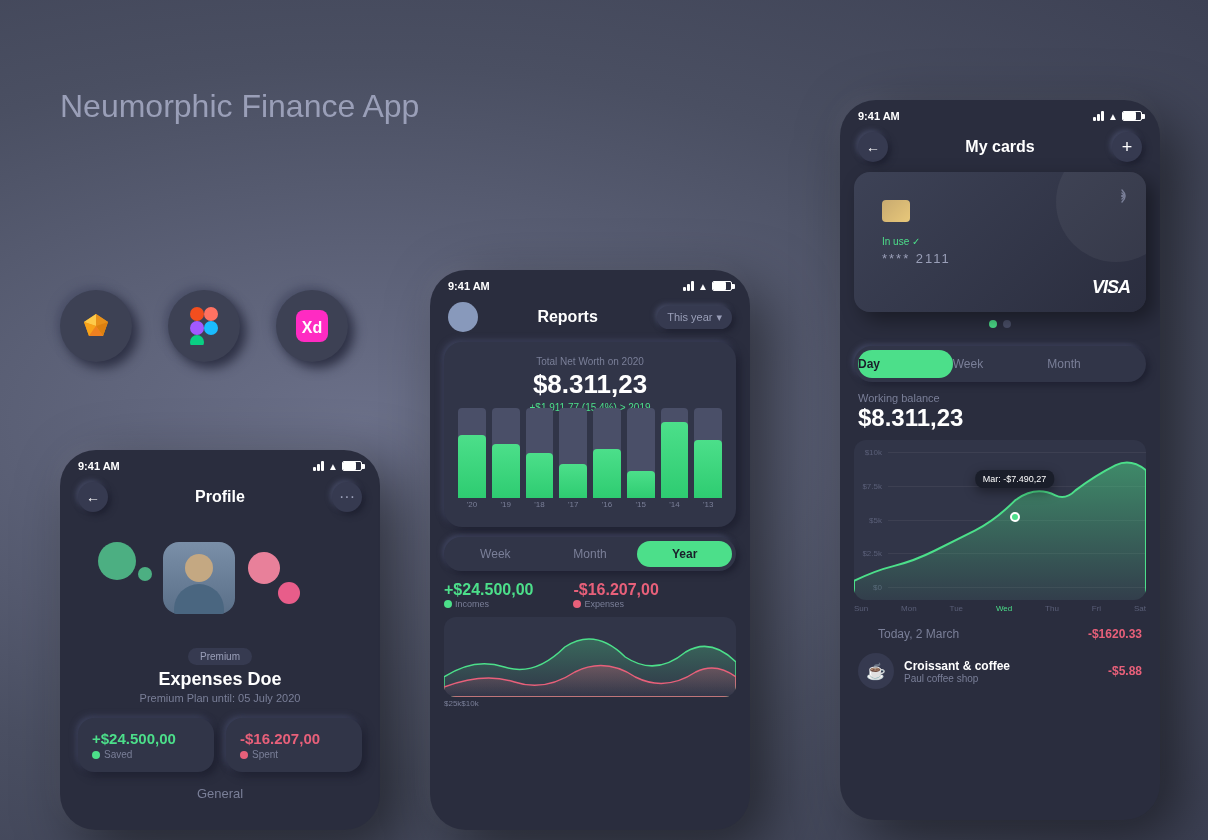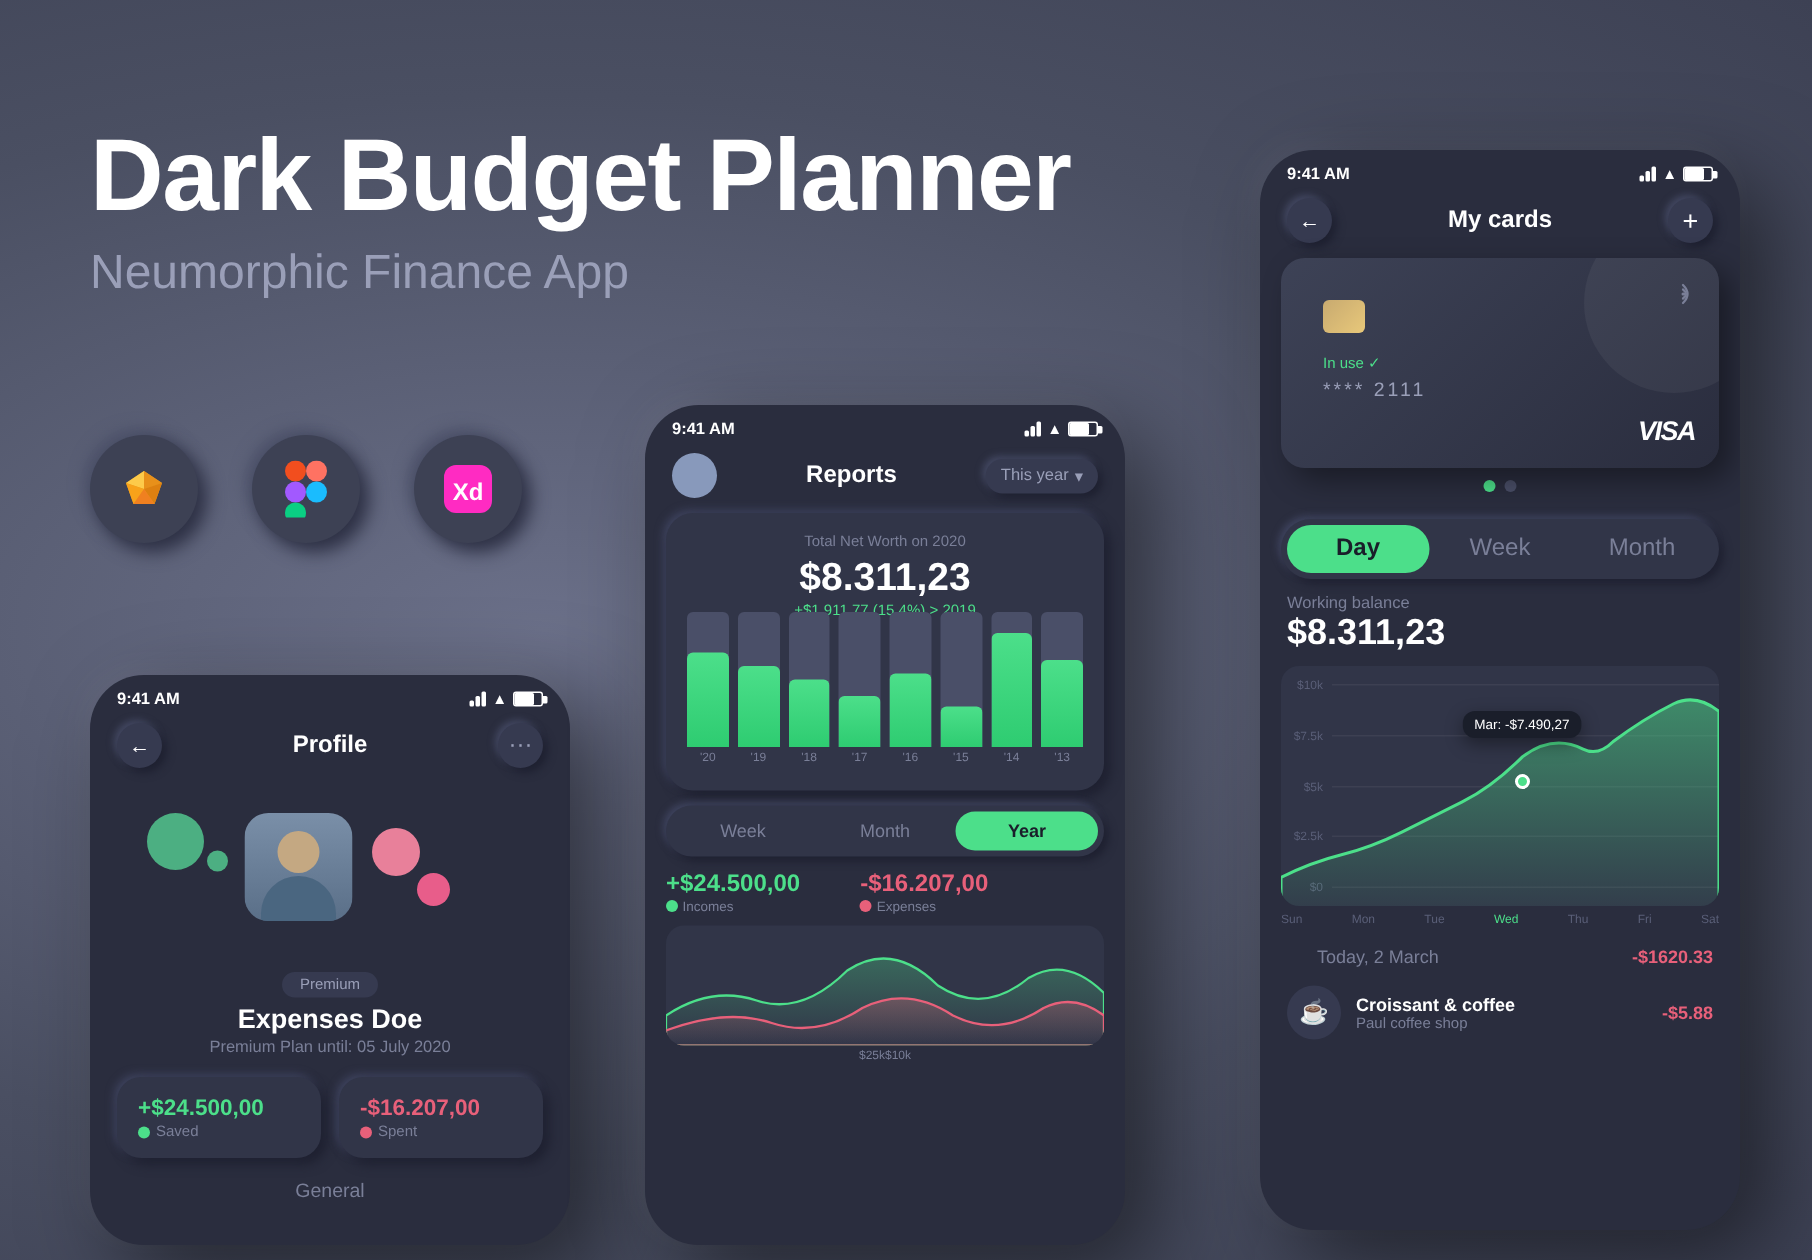--- a/index.html
+++ b/index.html
@@ -465,21 +465,21 @@
       margin: 8px 14px 0;
       height: 80px;
       background: #313548;
       border-radius: 12px;
       overflow: hidden;
       position: relative;
     }
 
     .wave-labels {
       display: flex;
-      justify-content: center;
+      justify-content: flex-start;
       padding: 2px 14px;
       font-size: 8px;
       color: #7a7f98;
     }
 
     
     .cards-header {
       display: flex;
       justify-content: space-between;
       align-items: center;
@@ -589,23 +589,22 @@
       display: flex;
       background: #313548;
       border-radius: 20px;
       padding: 4px;
       margin: 14px 14px 0;
       box-shadow: 3px 3px 6px #1e2030, -2px -2px 5px #404560;
     }
 
     .time-tab {
       flex: 1;
-      text-align: center;
       padding: 7px 0;
-      font-size: 16px;
+      font-size: 12px;
       border-radius: 16px;
       color: #7a7f98;
     }
 
     .time-tab.active {
       background: #4cdf8a;
       color: #1a1e2a;
       font-weight: 700;
     }
 
@@ -728,21 +727,20 @@
     .transaction-name { font-size: 12px; color: #fff; font-weight: 600; }
     .transaction-shop { font-size: 10px; color: #7a7f98; }
     .transaction-amount { font-size: 12px; color: #e8607a; font-weight: 600; margin-left: auto; }
   </style>
 </head>
 <body>
 
 <div class="page-wrapper">
 
   <div class="title-section">
-    <h1 class="main-title">Dark Budget Planner</h1>
     <p class="sub-title">Neumorphic Finance App</p>
   </div>
 
   <div class="tool-icons">
     <div class="tool-icon" style="background: #3d4154;">
       <svg width="36" height="36" viewBox="0 0 36 36">
         <polygon points="18,6 30,14 25,28 11,28 6,14" fill="#f8a21a" opacity="0.9"></polygon>
         <polygon points="18,6 30,14 18,18" fill="#e8901a"></polygon>
         <polygon points="18,6 6,14 18,18" fill="#fdca4a"></polygon>
         <polygon points="6,14 11,28 18,18" fill="#f8a21a"></polygon>

